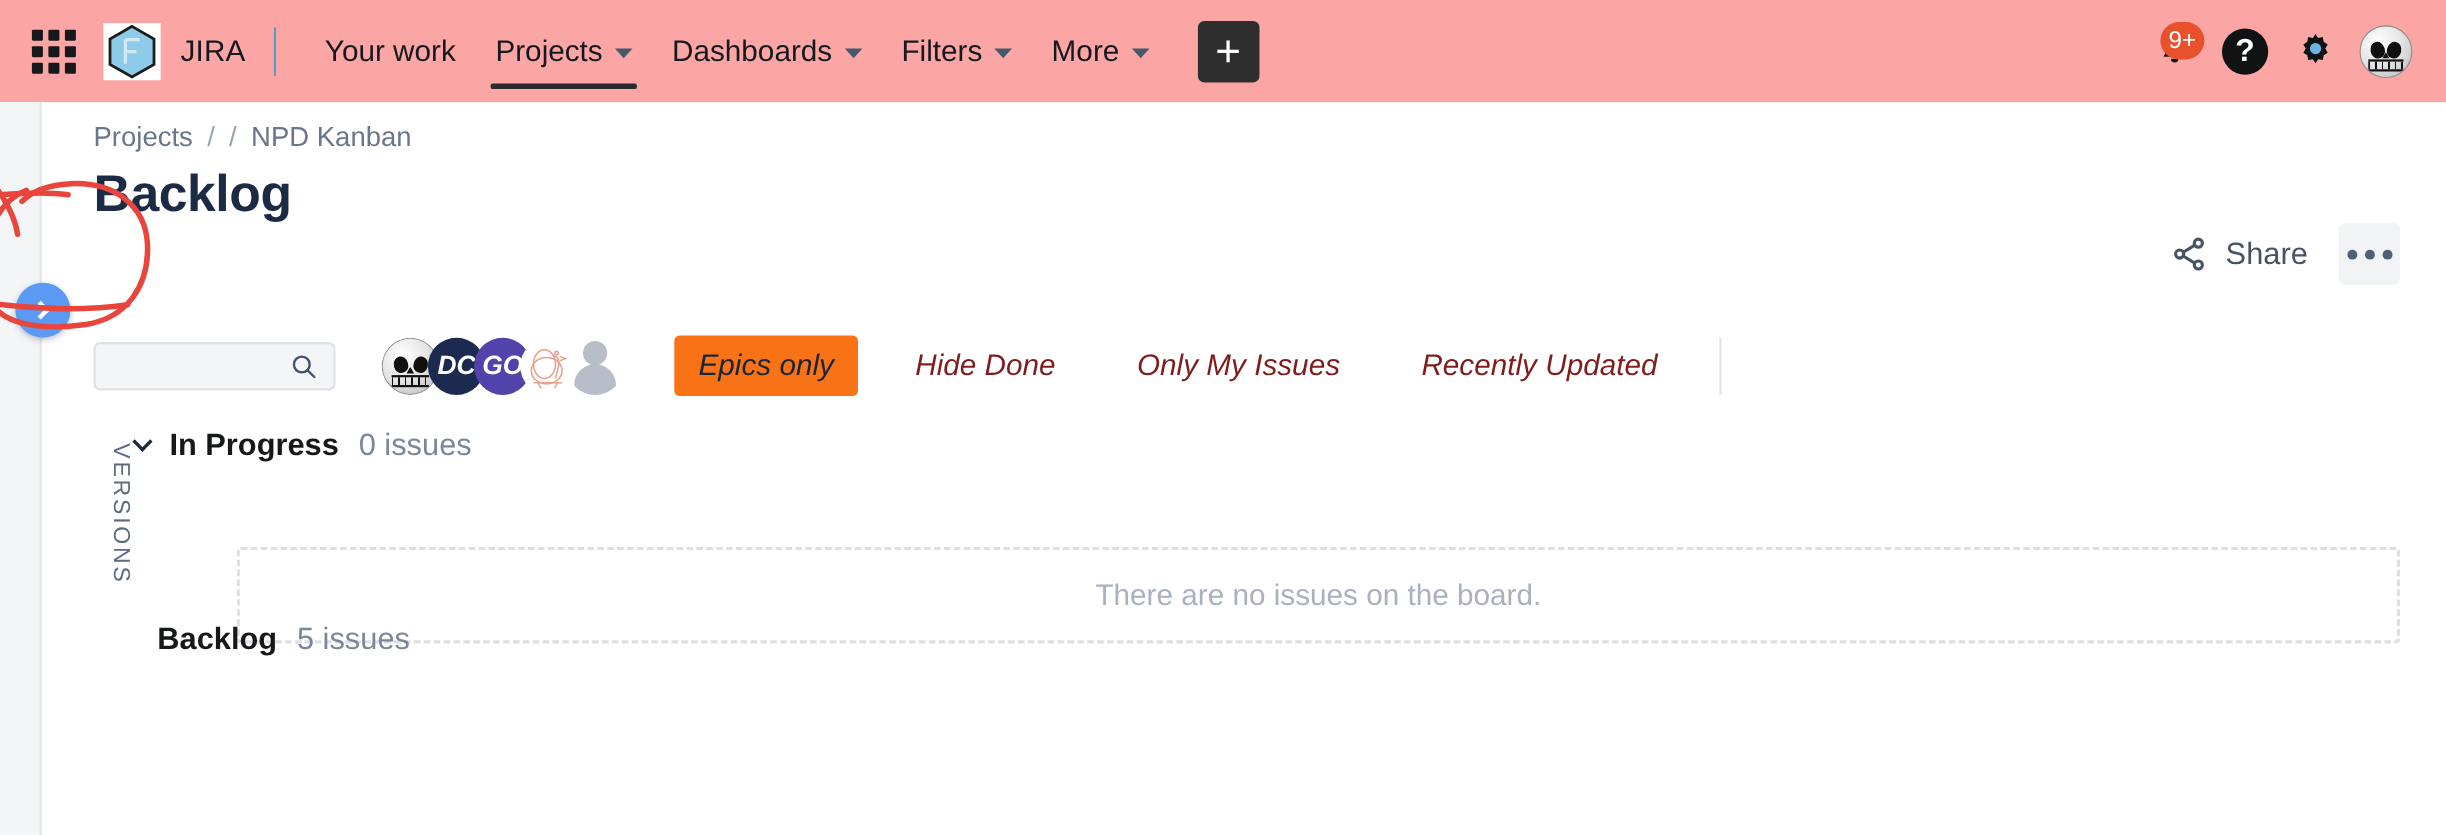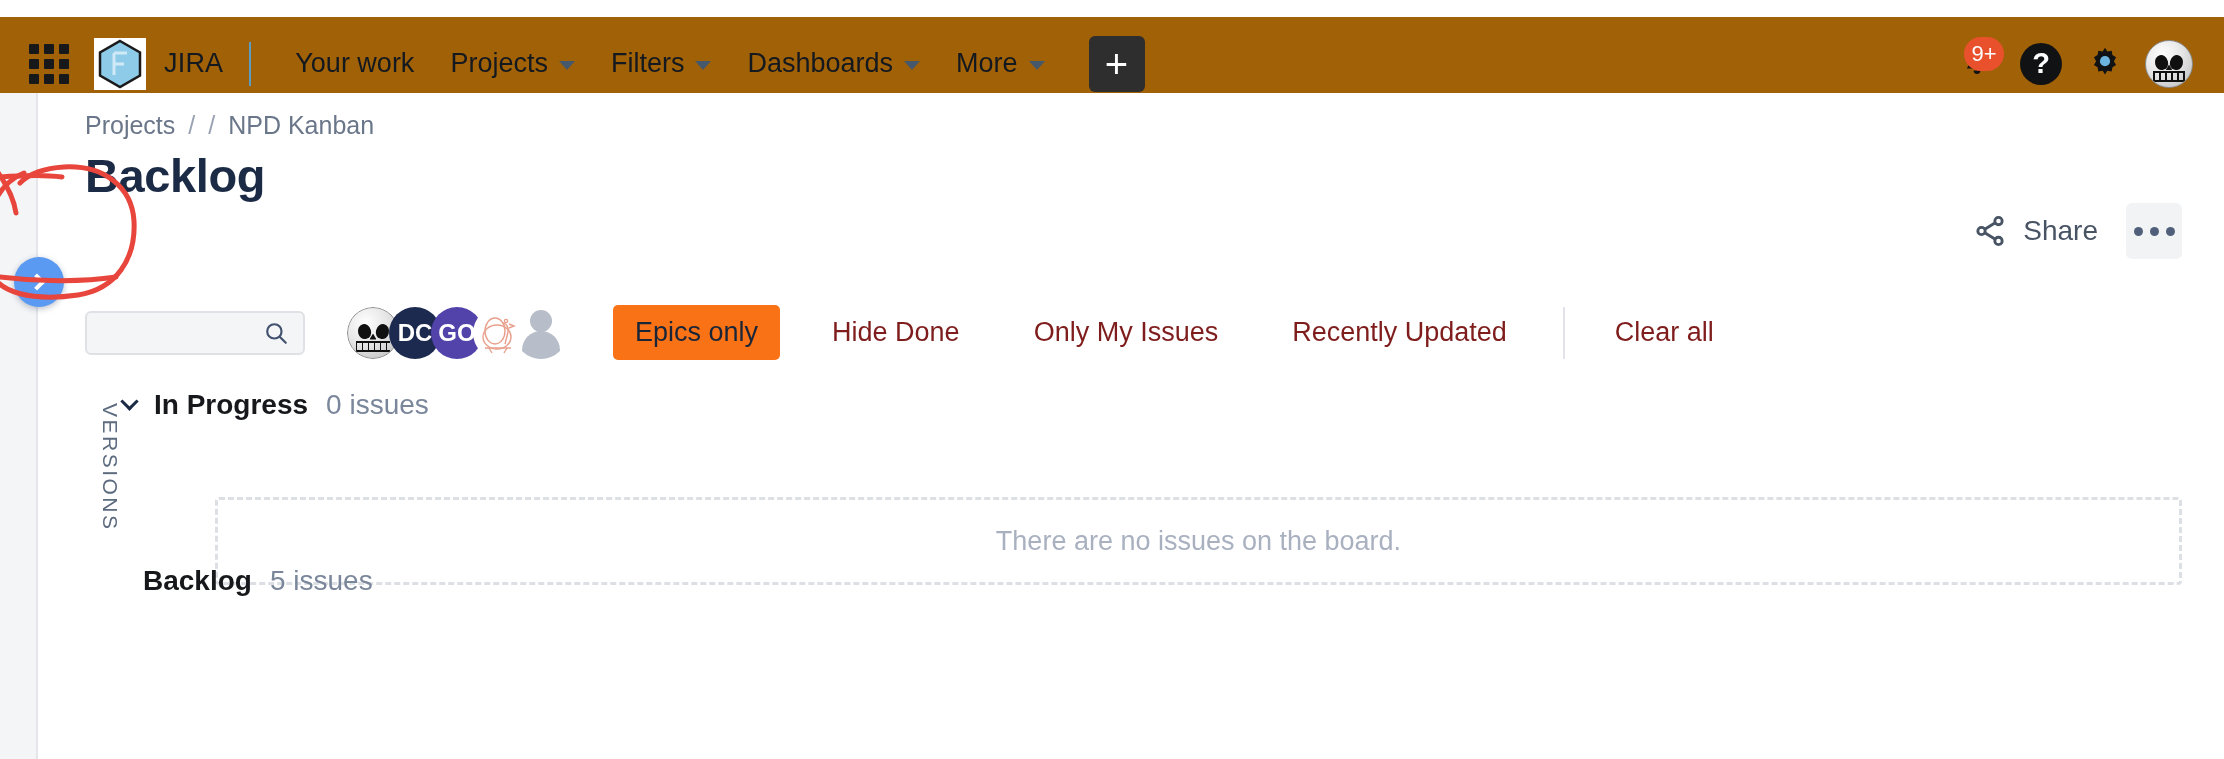--- a/index.html
+++ b/index.html
@@ -5,23 +5,23 @@
   * { box-sizing: border-box; margin: 0; padding: 0; }
   html, body {
     width: 2224px; height: 759px;
     background: #ffffff;
     font-family: "Liberation Sans", sans-serif;
     overflow: hidden;
   }
 
   
   .topnav {
-    position: absolute; top: 17px; left: 0;
+    position: absolute; top: 0; left: 0;
     width: 2224px; height: 93px;
-    background: #a16207;
+    background: #fca5a5;
     display: flex; align-items: center;
   }
   .appswitch {
     width: 46px; height: 46px; margin-left: 26px;
     display: grid; grid-template-columns: repeat(3, 1fr);
     grid-template-rows: repeat(3, 1fr); gap: 5px;
     padding: 3px; cursor: pointer;
   }
   .appswitch i { background: #17181a; border-radius: 1px; display: block; }
 
@@ -161,21 +161,21 @@
   .morebtn {
     width: 56px; height: 56px; background: #f2f3f5; border-radius: 6px;
     display: flex; align-items: center; justify-content: center;
     gap: 7px; cursor: pointer;
   }
   .morebtn i { width: 9px; height: 9px; border-radius: 50%; background: #51607a; display: block; }
 
   
   .filterbar {
     position: absolute; left: 45px; top: 212px; right: 40px;
-    display: flex; align-items: center;
+    display: flex; align-items: center; font-style: italic;
   }
   .filter-search {
     width: 220px; height: 44px; background: #f4f5f7;
     border: 2px solid #dfe1e6; border-radius: 6px;
     display: flex; align-items: center; justify-content: flex-end;
     padding-right: 14px; cursor: text;
   }
   .avgroup { display: flex; align-items: center; margin-left: 42px; }
   .av {
     width: 52px; height: 52px; border-radius: 50%;
@@ -270,25 +270,25 @@
   <div class="navdivider"></div>
 
   <div class="navitem">
     <span>Your work</span>
   </div>
   <div class="navitem active">
     <span>Projects</span>
     <span class="caret"></span>
   </div>
   <div class="navitem">
+    <span>Dashboards</span>
+    <span class="caret"></span>
+  </div>
+  <div class="navitem">
     <span>Filters</span>
-    <span class="caret"></span>
-  </div>
-  <div class="navitem">
-    <span>Dashboards</span>
     <span class="caret"></span>
   </div>
   <div class="navitem">
     <span>More</span>
     <span class="caret"></span>
   </div>
 
   <div class="addbtn">
     <span>+</span>
   </div>
@@ -408,21 +408,20 @@
         </div>
       </div>
 
       <div class="fbtn active" style="margin-left:46px">Epics only</div>
       <div class="fbtn" style="margin-left:30px">Hide Done</div>
       <div class="fbtn" style="margin-left:30px">Only My Issues</div>
       <div class="fbtn" style="margin-left:30px">Recently Updated</div>
 
       <div class="fsep"></div>
 
-      <div class="fbtn" style="margin-left:0">Clear all</div>
     </div>
 
     <div class="versions-rail">VERSIONS</div>
 
     <div class="sec-head" style="left:83px; top:296px">
       <span class="sec-chev"></span>
       <span class="sec-title">In Progress</span>
       <span class="sec-count">0 issues</span>
     </div>
 

